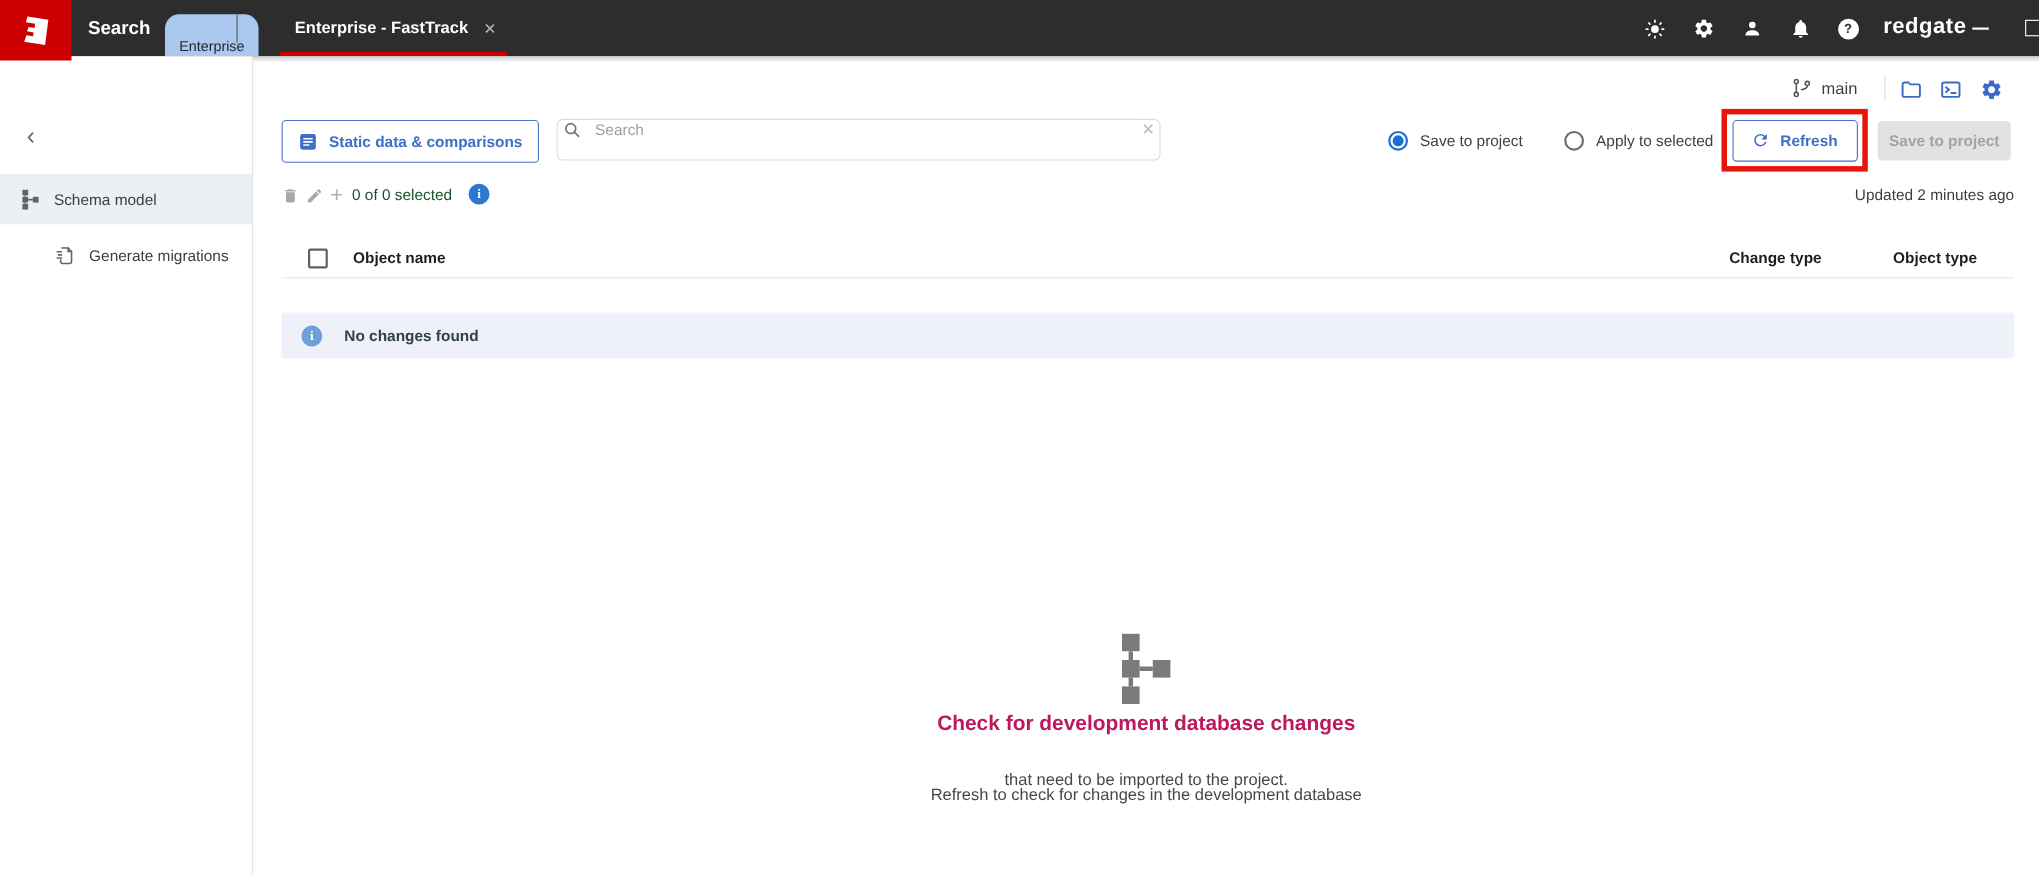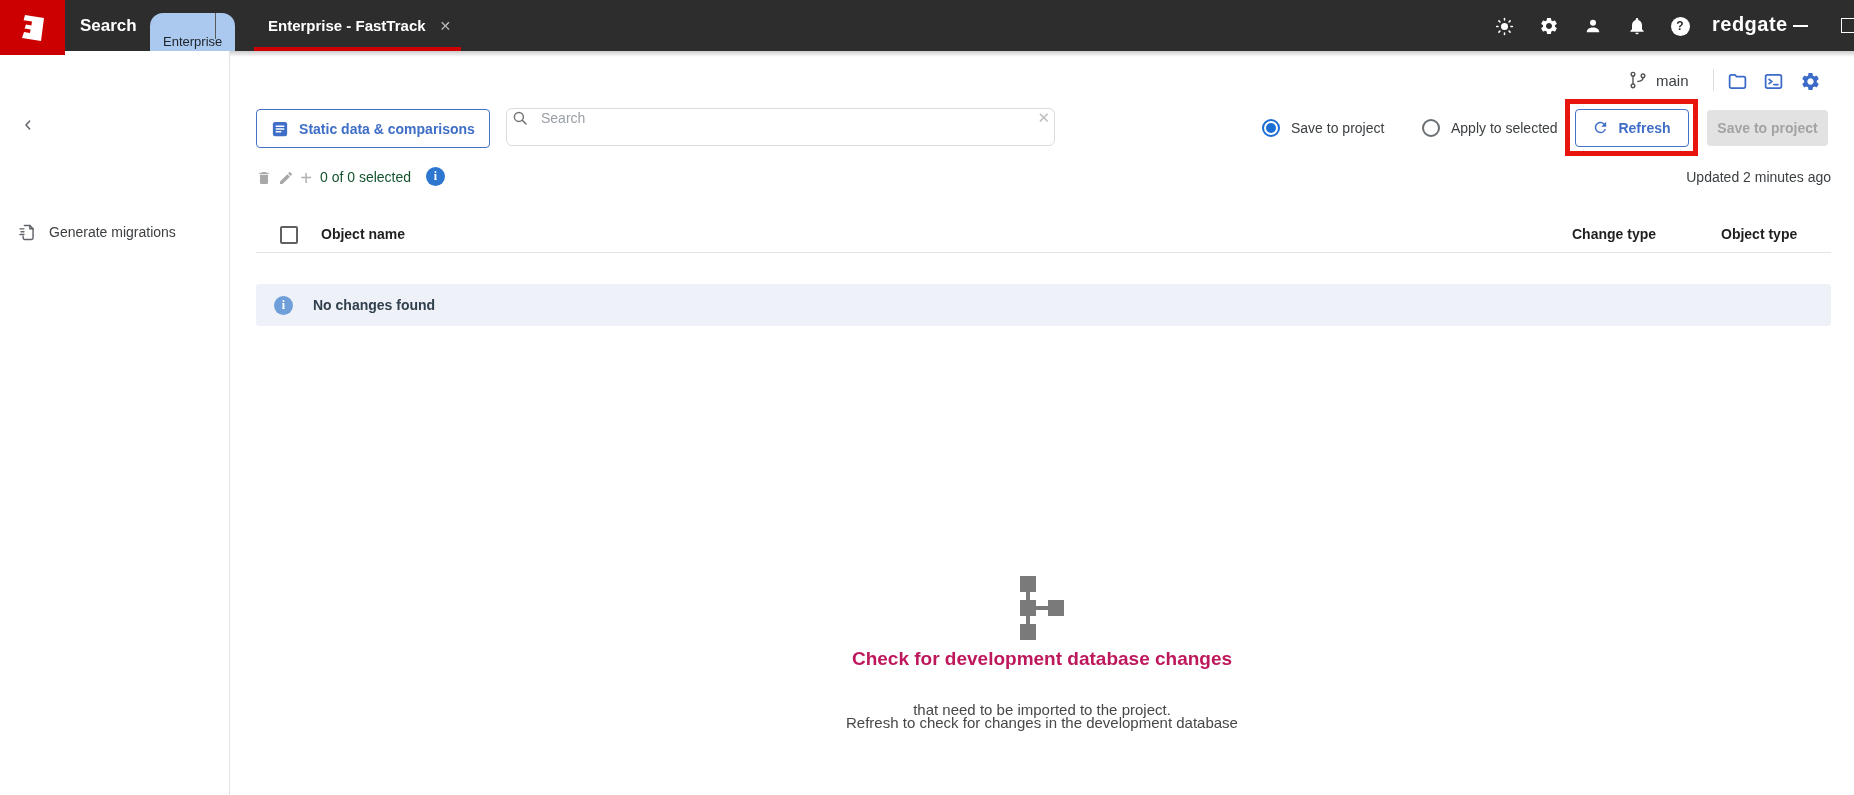--- a/index.html
+++ b/index.html
@@ -148,22 +148,36 @@
 </div>
 <div id="topshadow" class="abs"></div>
 
 <div id="sidebar" class="abs">
   <div id="collapse-btn" class="abs">
     <svg width="16" height="16" viewBox="0 0 24 24" fill="none" stroke="#5f6368" stroke-width="2.2" stroke-linecap="round">
       <path d="M14.5 6 L9 12 L14.5 18"></path>
     </svg>
   </div>
 
-
-  <div class="side-item abs" style="top:158px;">
+  <div class="side-item active abs" style="top:107px;">
+    <span>
+      <svg width="19" height="19" viewBox="0 0 20 20">
+        <g fill="#5f6368">
+          <rect x="2.5" y="0.5" width="5.5" height="5.5"></rect>
+          <rect x="2.5" y="7.3" width="5.5" height="5.5"></rect>
+          <rect x="2.5" y="14" width="5.5" height="5.5"></rect>
+          <rect x="12.5" y="7.3" width="5.5" height="5.5"></rect>
+        </g>
+        <path d="M5.2 6v1.3M5.2 12.8v1.2M8 10h4.5" stroke="#5f6368" stroke-width="1.6" fill="none"></path>
+      </svg>
+    </span>
+    <span>Schema model</span>
+  </div>
+
+  <div class="side-item abs" style="top:158px;margin-left:32px;">
     <span>
       <svg width="19" height="19" viewBox="0 0 24 24" fill="none" stroke="#5f6368" stroke-width="1.8" stroke-linecap="round">
         <path d="M8 3.2h7l4 4V19a1.8 1.8 0 0 1-1.8 1.8H8.3A1.8 1.8 0 0 1 6.5 19v-2.4"></path>
         <path d="M15 3.2v4h4"></path>
         <path d="M2.5 7.4h5M4 11h3.5M2.5 14.6h5"></path>
       </svg>
     </span>
     <span>Generate migrations</span>
   </div>
 

